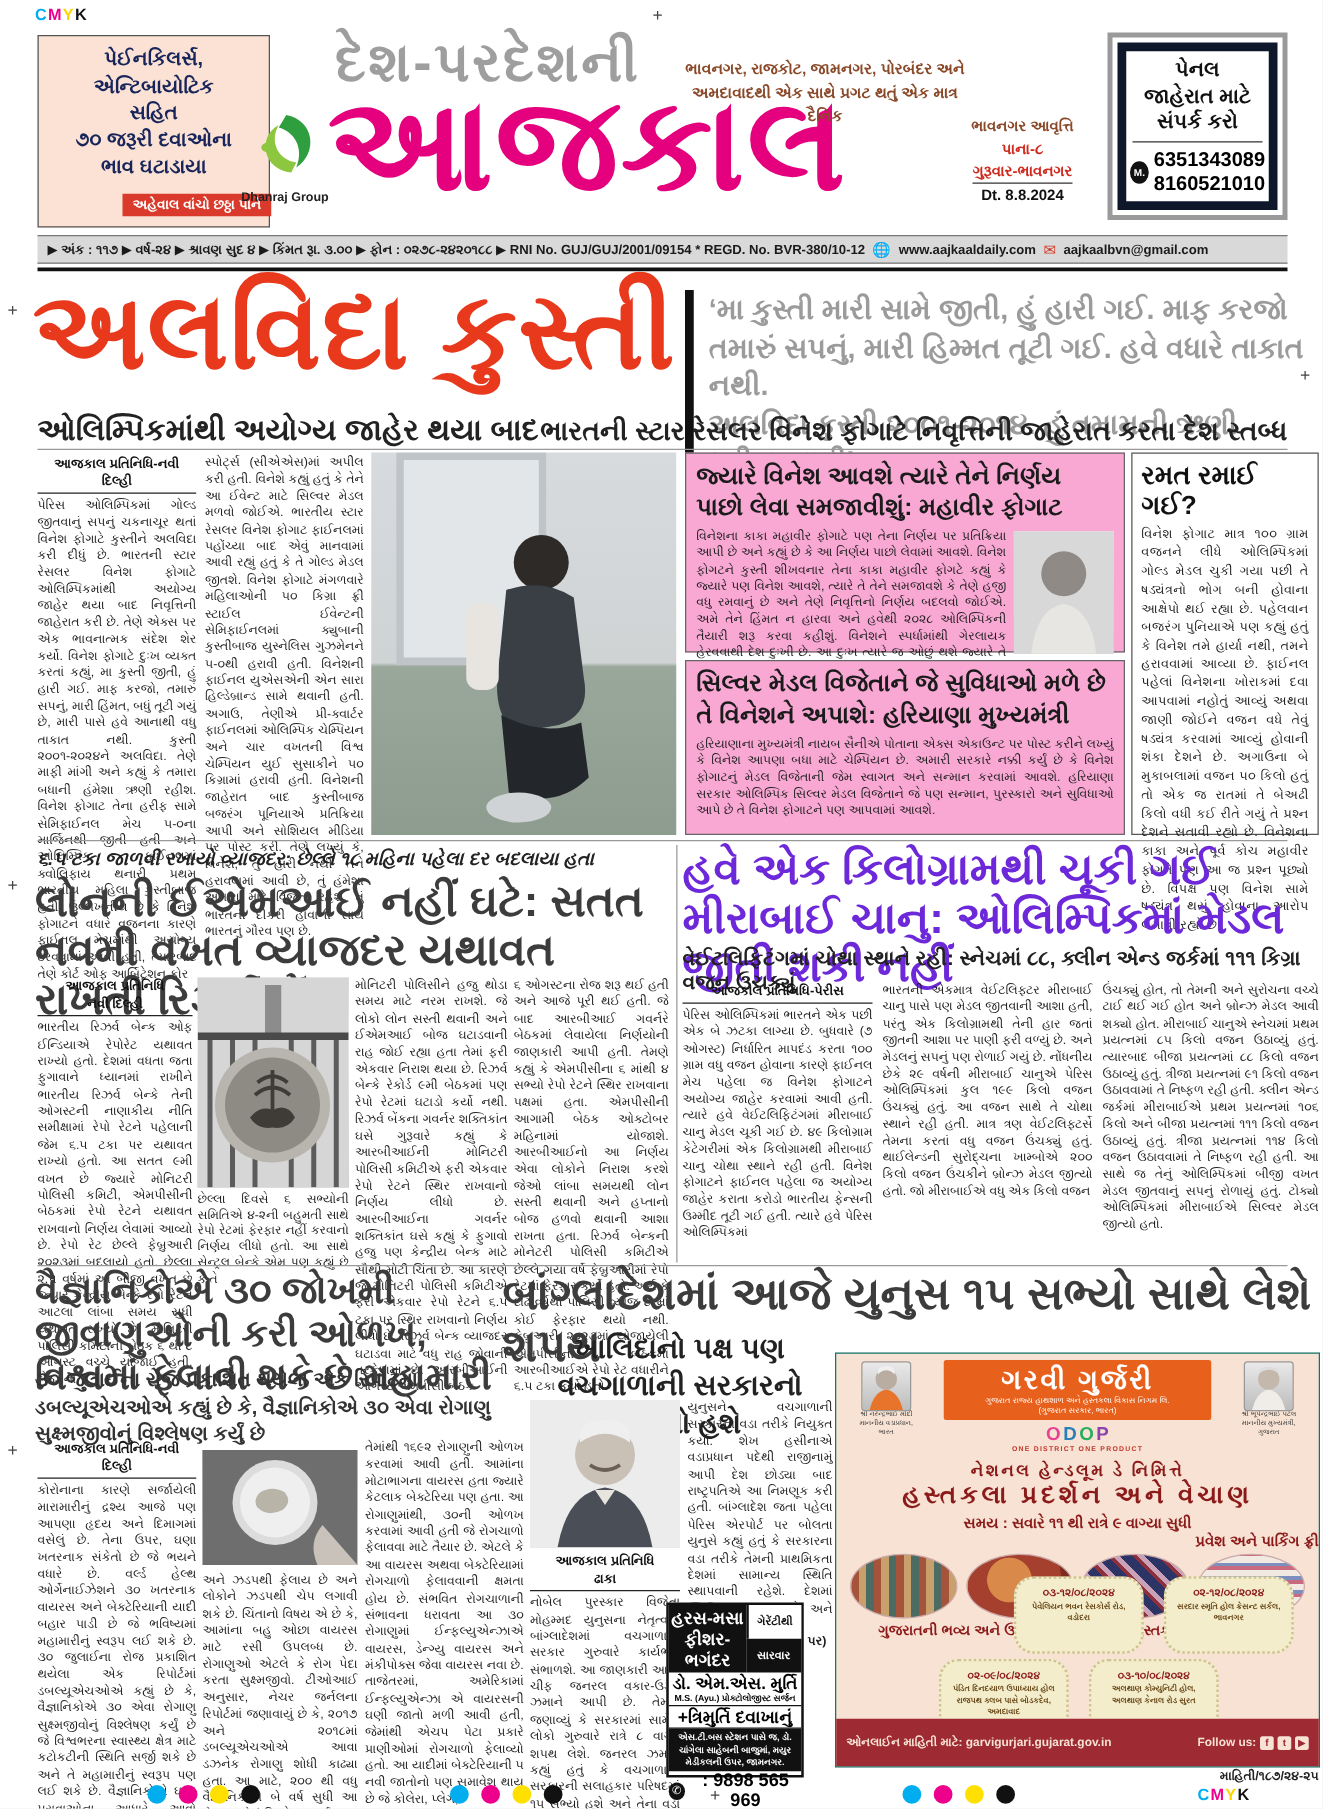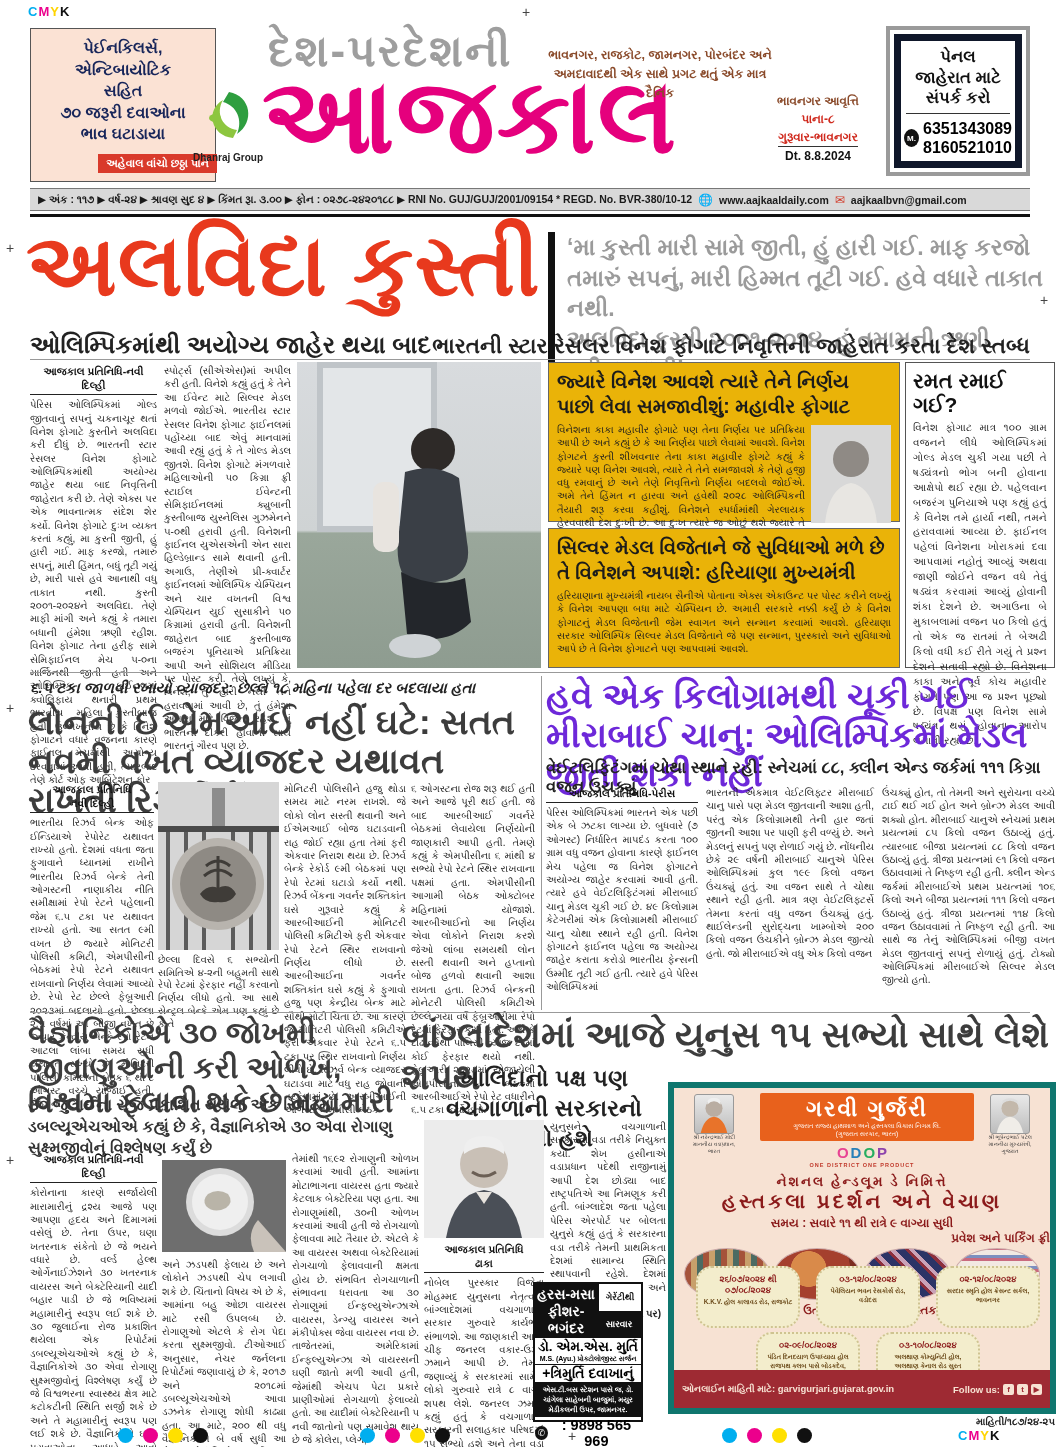--- a/index.html
+++ b/index.html
@@ -50,21 +50,21 @@
 
   .col { position:absolute; font-size:10px; line-height:1.34; color:#1d1d1d; text-align:justify; }
   .byline { font-weight:bold; text-align:center; font-size:10.5px; padding-bottom:2px; margin-bottom:3px; border-bottom:1px solid #222; color:#111; }
   .byline2 { font-weight:bold; text-align:center; font-size:10.5px; color:#111; }
 
   .photo { position:absolute; overflow:hidden; }
   .ph-vinesh { left:297px; top:362px; width:244px; height:306px; background:linear-gradient(180deg,#d8dbde 0%,#cfd3d4 55%,#9aa79b 56%,#8e9c90 100%); }
   .ph-vinesh .door { position:absolute; left:20px; top:0; width:120px; height:170px; border:6px solid #bfc4c8; background:#e3e6e8; }
   .ph-vinesh .fig { position:absolute; left:58px; top:60px; width:150px; height:240px; }
 
-  .newsbox { position:absolute; border:1px solid #666; background:#eab308; padding:6px 8px; }
+  .newsbox { position:absolute; border:1px solid #666; background:#f9a8d4; padding:6px 8px; }
   .newsbox .bh { font-size:19.5px; line-height:1.28; font-weight:bold; color:#1b1b1b; }
   .newsbox .bb { font-size:10px; line-height:1.33; text-align:justify; color:#1d1d1d; margin-top:4px; }
   .mini-photo { float:right; width:80px; height:98px; margin:2px 0 2px 6px; background:linear-gradient(180deg,#e8e8e8,#c9c9c9); position:relative; }
   .mini-photo svg { position:absolute; inset:0; }
 
   .sidebox { left:905px; top:362px; width:150px; height:306px; border:1px solid #555; padding:6px 7px; }
   .sidebox .sh { font-size:21px; font-weight:900; color:#111; margin-bottom:4px; }
   .sidebox .sb { font-size:10.3px; line-height:1.45; text-align:justify; color:#1d1d1d; letter-spacing:.3px; }
 
   .kicker { left:30px; top:679px; width:505px; font-size:15px; font-weight:bold; color:#222;font-style:italic; }
@@ -78,21 +78,21 @@
   .h3l { left:28px; top:1016px; width:390px; font-size:30px; line-height:1.15; font-weight:900; color:#3c3c3c; }
   .deck3 { left:28px; top:1094px; width:392px; font-size:16px; line-height:1.35; font-weight:bold; color:#333; }
   .h3m { left:402px; top:1014px; width:656px; font-size:36px; font-weight:900; color:#3c3c3c; }
   .sub3m { left:424px; top:1064px; width:240px; font-size:23px; line-height:1.3; font-weight:bold; color:#222; text-align:center; }
 
   .ph-petri { left:162px; top:1160px; width:124px; height:92px; background:linear-gradient(135deg,#555 0%,#777 40%,#999 100%); }
   .ph-yunus { left:424px; top:1120px; width:120px; height:118px; background:linear-gradient(180deg,#f0f0f0,#d2d2d2); }
   .cont { font-weight:bold; text-align:center; display:block; }
 
   
-  .ad { left:668px; top:1082px; width:388px; height:332px; background:#f7e2d3; border:6px solid #0f766e; }
+  .ad { left:668px; top:1082px; width:388px; height:332px; background:#f7e2d3; border:1px solid #0f766e; }
   .ad .hdr { position:absolute; left:86px; top:5px; width:214px; height:48px; background:#e8611c; color:#fff; text-align:center; border-radius:2px; }
   .ad .hdr .t { font-size:22px; font-weight:900; letter-spacing:2px; padding-top:3px; }
   .ad .hdr .s { font-size:6.5px; line-height:1.3; }
   .ad .vip { position:absolute; width:56px; text-align:center; }
   .ad .vip .face { width:40px; height:40px; margin:0 auto; background:linear-gradient(180deg,#e9e9e9,#bdbdbd); border:1px solid #999; border-radius:3px; position:relative; overflow:hidden;}
   .ad .vip .nm { font-size:5.5px; line-height:1.3; color:#333; }
   .odop { position:absolute; left:0; right:0; top:56px; text-align:center; }
   .odop .letters span { font-size:15px; font-weight:900; padding:0 1px; }
   .odop .tiny { font-size:5.5px; color:#c0392b; font-weight:bold; letter-spacing:1px; }
   .ad .ln1 { position:absolute; left:0; right:0; top:86px; text-align:center; font-size:13.5px; font-weight:bold; color:#8b1a1a; letter-spacing:2px; }
@@ -382,24 +382,20 @@
     <div class="ln2">હસ્તકલા પ્રદર્શન અને વેચાણ</div>
     <div class="ln3">સમય : સવારે ૧૧ થી રાત્રે ૯ વાગ્યા સુધી</div>
     <div class="ln4">પ્રવેશ અને પાર્કિંગ ફ્રી</div>
     <div class="ovals">
       <div class="oval" style="background:repeating-linear-gradient(90deg,#a5533a 0 6px,#c8a06b 6px 12px,#4c6b62 12px 18px);"></div>
       <div class="oval" style="background:radial-gradient(circle at 40% 40%,#d98a4a 0 30%,#a5402e 31% 70%,#7c2c20 71%);"></div>
       <div class="oval" style="background:repeating-linear-gradient(45deg,#2c3466 0 7px,#8d2f3c 7px 10px,#c9a2b8 10px 14px);"></div>
       <div class="oval" style="background:repeating-linear-gradient(0deg,#f2e9e2 0 5px,#c96a7e 5px 8px,#7d8fbf 8px 11px);"></div>
     </div>
     <div class="ln5">ગુજરાતની ભવ્ય અને ઉત્કૃષ્ટ હાથસાળ અને હસ્તકલાની ચીજવસ્તુઓ</div>
-    <div class="badge" style="left:22px;top:178px;">
-      <div class="d">૨૬/૦૭/૨૦૨૪ થી ૦૭/૦૮/૨૦૨૪</div>
-      <div class="v">K.K.V. હોલ કાલાવડ રોડ, રાજકોટ</div>
-    </div>
     <div class="badge" style="left:142px;top:178px;">
       <div class="d">૦૩-૧૨/૦૮/૨૦૨૪</div>
       <div class="v">પેવેલિયન ભવન રેસકોર્સ રોડ, વડોદરા</div>
     </div>
     <div class="badge" style="left:262px;top:178px;">
       <div class="d">૦૨-૧૨/૦૮/૨૦૨૪</div>
       <div class="v">સરદાર સ્મૃતિ હોલ ક્રેસન્ટ સર્કલ, ભાવનગર</div>
     </div>
     <div class="badge" style="left:82px;top:244px;">
       <div class="d">૦૨-૦૯/૦૮/૨૦૨૪</div>

